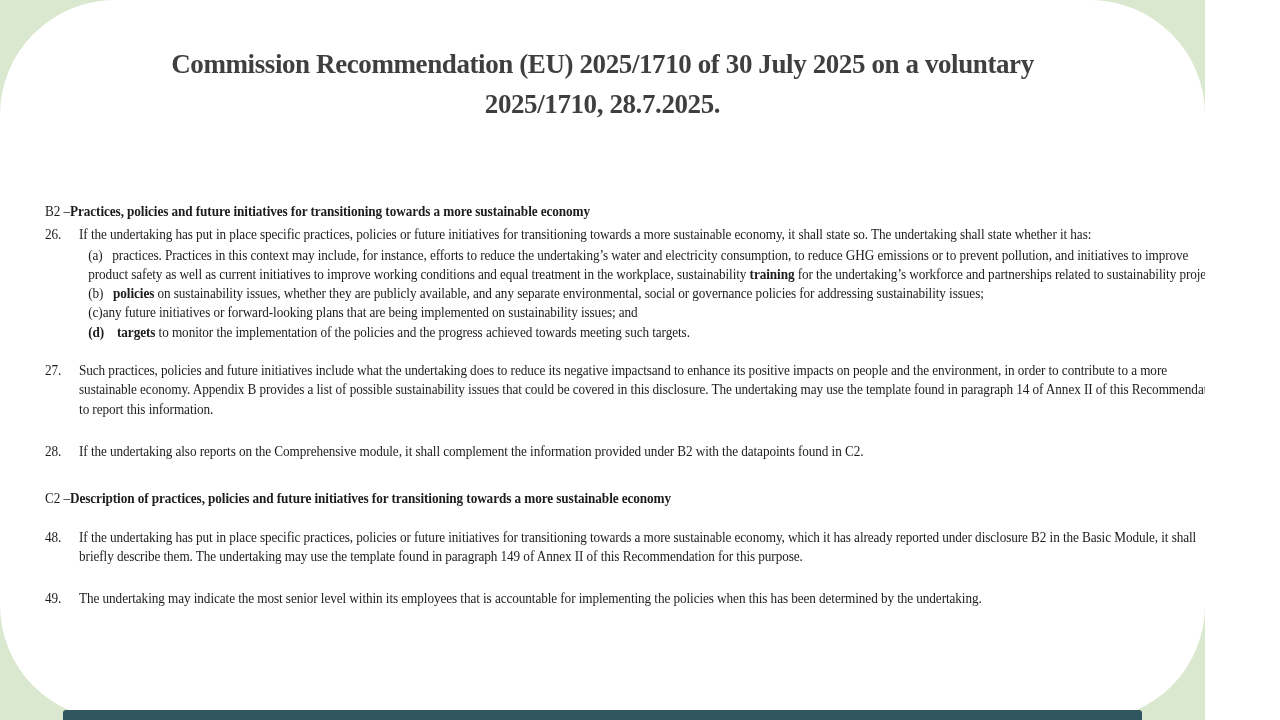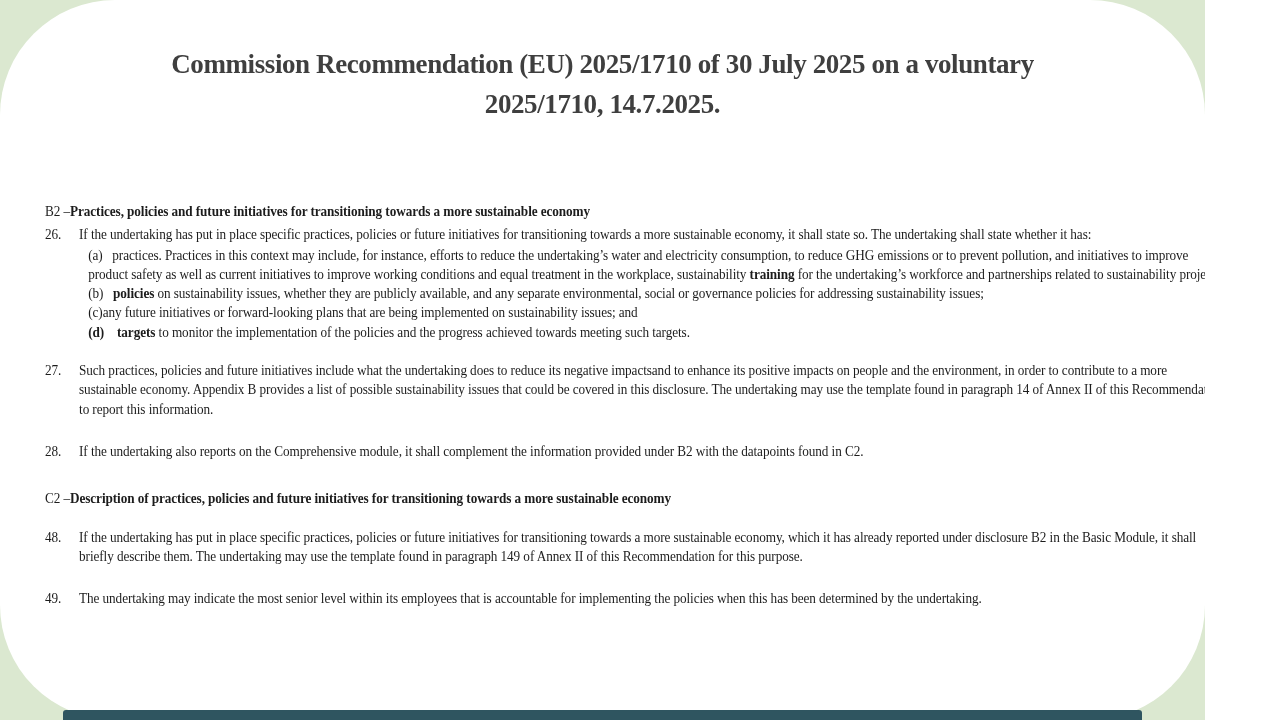--- a/index.html
+++ b/index.html
@@ -57,21 +57,21 @@
   }
 </style>
 </head>
 <body>
 
 <div class="canvas">
   <div class="card"></div>
 
   <div class="title">
     <div>Commission Recommendation (EU) 2025/1710 of 30 July 2025 on a voluntary</div>
-    <div>2025/1710, 14.7.2025.</div>
+    <div>2025/1710, 28.7.2025.</div>
   </div>
 
   <div class="doc">
       <div class="block heading">
         <div class="txt"><span>B2 –</span><b>Practices, policies and future initiatives for transitioning towards a more sustainable economy</b></div>
       </div>
       <div class="block item" style="margin-top: 4px;">
         <span class="num">26.</span>
         <div class="txt"><span>If the undertaking has put in place specific practices, policies or future initiatives for transitioning towards a more sustainable economy, it shall state so. The undertaking shall state whether it has:</span></div>
       </div>

